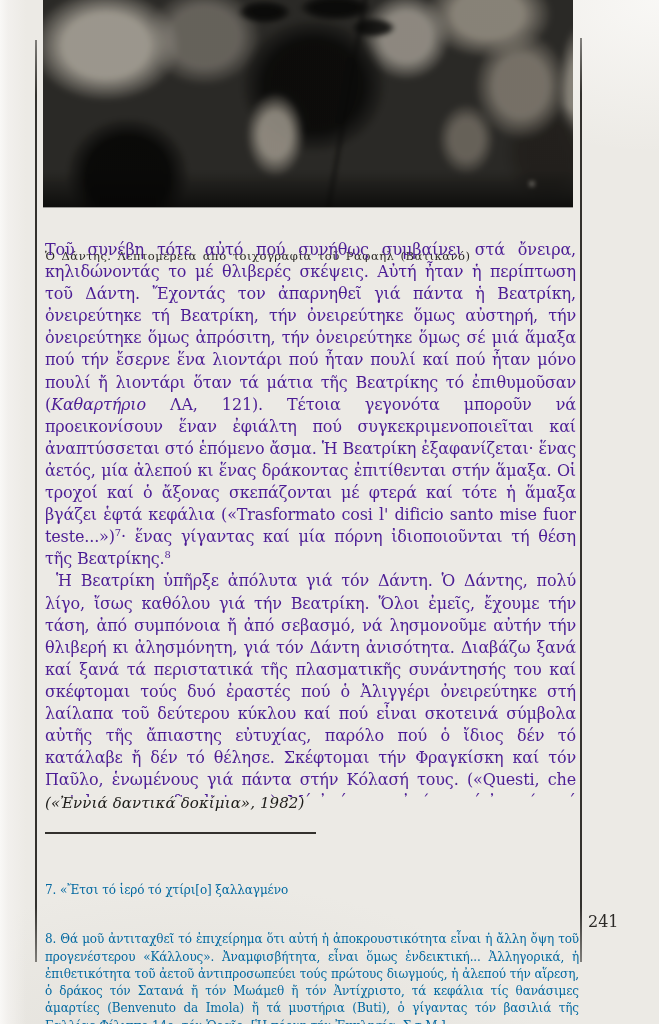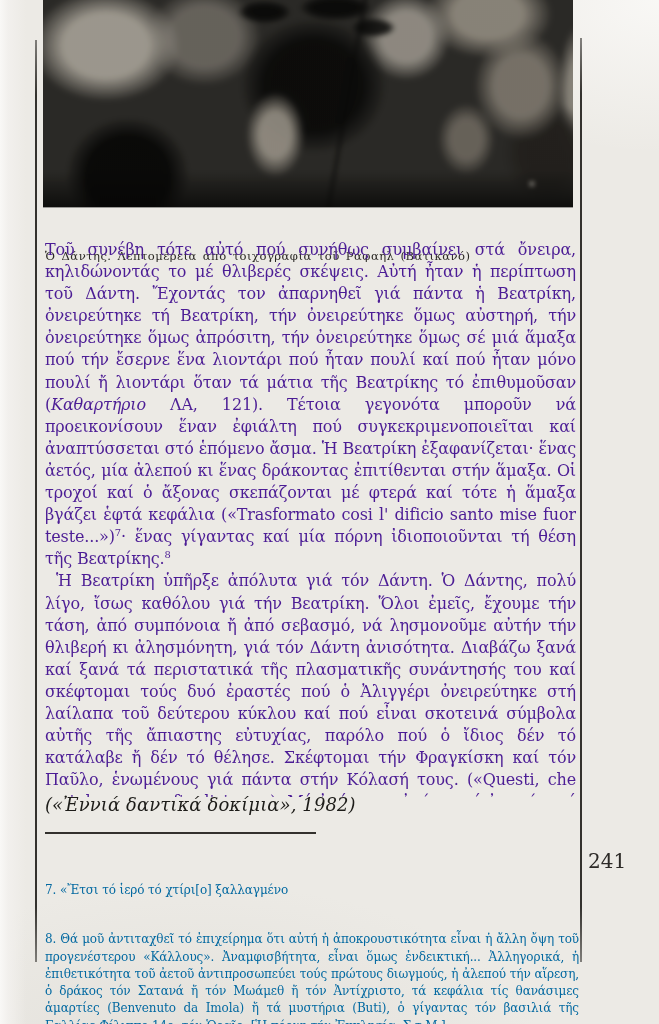--- a/index.html
+++ b/index.html
@@ -81,21 +81,21 @@
   .bodytext p.indented { text-indent: 11px; }
   sup {
     font-size: 62%;
     line-height: 0;
     vertical-align: super;
   }
 
   .citation {
     position: absolute;
     left: 45px; top: 794px;
-    font-size: 18px;
+    font-size: 15px;
     font-style: italic;
     letter-spacing: 0.1px;
   }
 
   .fn-sep {
     position: absolute;
     left: 45px; top: 832px;
     width: 271px; height: 2px;
     background: #33312d;
   }
@@ -107,22 +107,22 @@
     line-height: 17.3px;
     letter-spacing: -0.1px;
     color: #0369a1;
   }
   .fn { margin: 0; }
   .fn-just { text-align: justify; margin-top: 32px; }
   .fn-indent { padding-left: 15px; }
 
   .pagenum {
     position: absolute;
-    left: 588px; top: 849px;
-    font-size: 20px;
+    left: 588px; top: 912px;
+    font-size: 16px;
     color: #2c2a27;
   }
 </style>
 </head>
 <body>
 
 <div class="rule rule-left"></div>
 <div class="rule rule-right"></div>
 
 <div class="photo">

